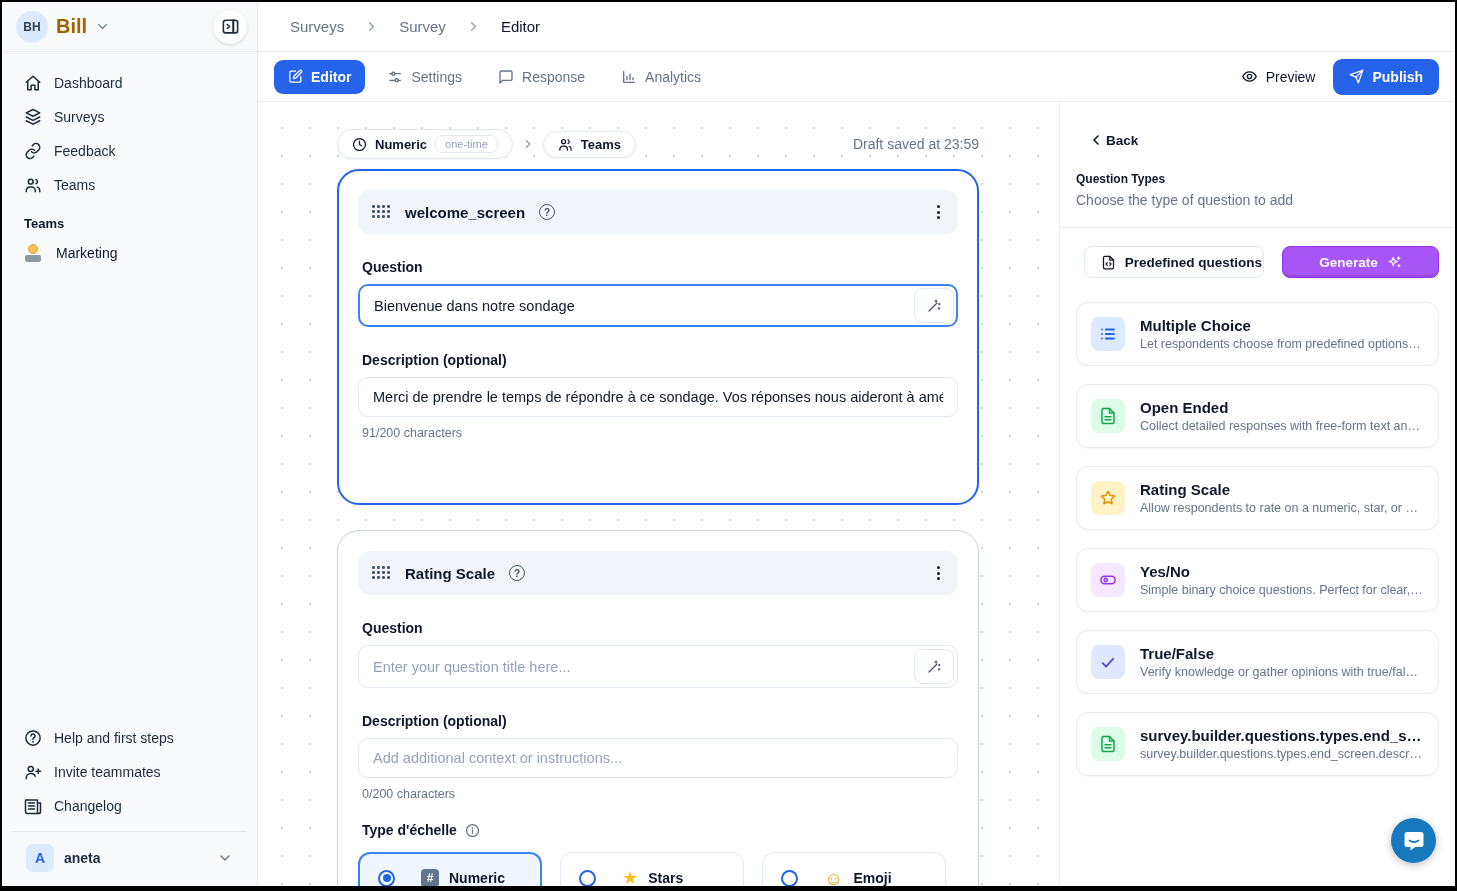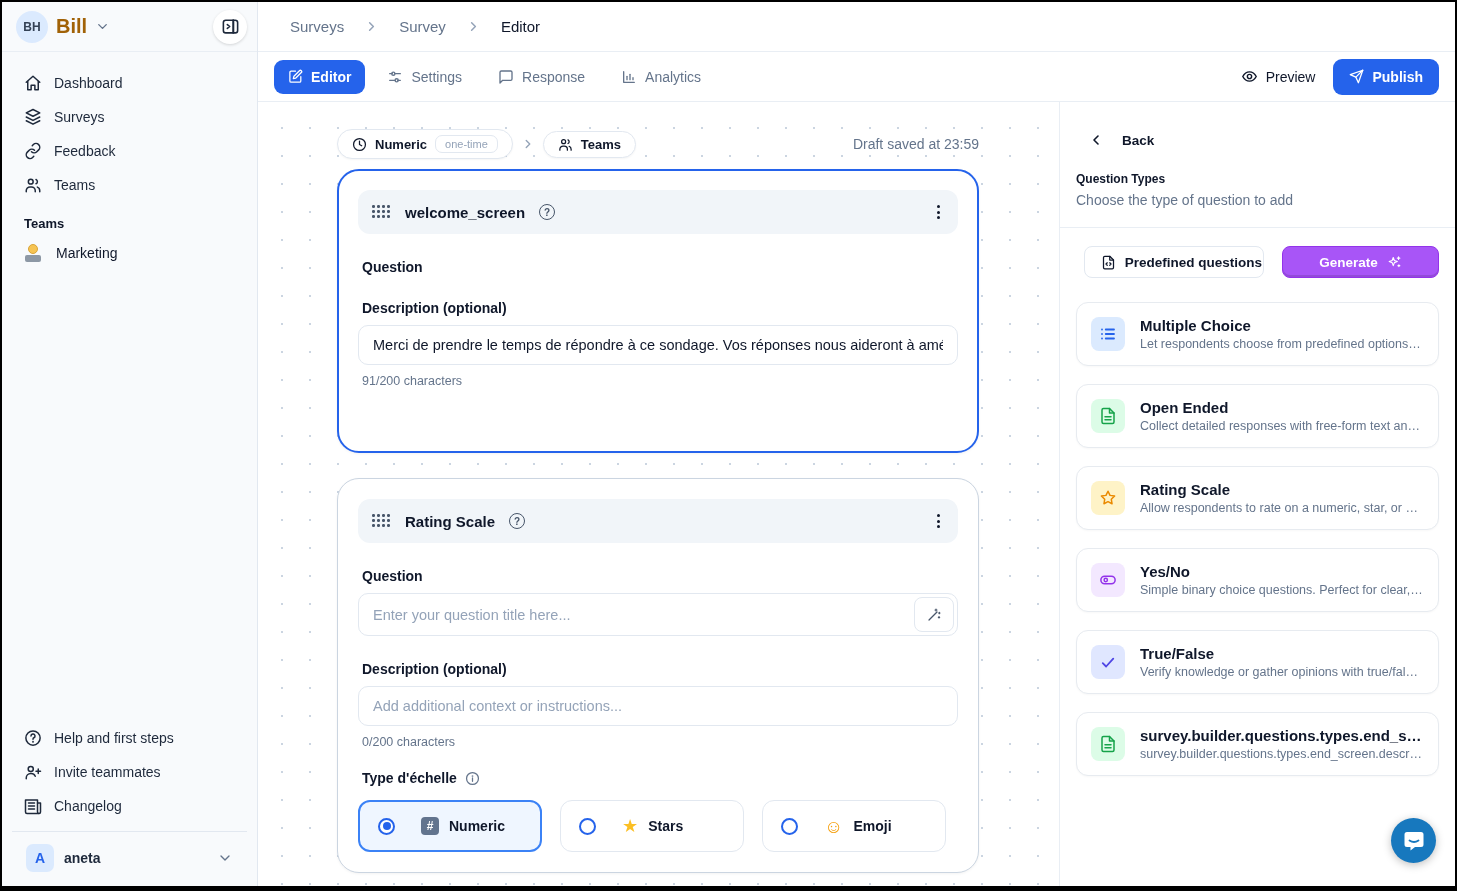--- a/index.html
+++ b/index.html
@@ -108,21 +108,21 @@
   .scale-ic { margin-left:16px; display:flex; align-items:center; }
   .keycap { width:18px; height:18px; background:#62748e; border-radius:4px; color:#fff; font-size:12px;
             font-weight:bold; display:flex; align-items:center; justify-content:center; }
   .star-glyph { color:#fbbf24; font-size:18px; line-height:1; }
   .smile-glyph { color:#f59e0b; font-size:19px; line-height:1; }
   .scale-label { font-size:14px; font-weight:600; color:#0f172a; }
 
   
   .panel { flex:1; background:#fff; border-left:1px solid #e9eef4; display:flex; flex-direction:column;
            overflow:hidden; }
-  .back-row { display:flex; align-items:center; gap:18px; padding:30px 16px 0 28px; cursor:pointer; }
+  .back-row { display:flex; align-items:center; gap:2px; padding:30px 16px 0 28px; cursor:pointer; }
   .back-label { font-size:13.5px; font-weight:700; color:#0f172a; }
   .panel-title { font-size:12px; font-weight:800; color:#0f172a; padding:24px 16px 0 16px; }
   .panel-sub { font-size:14px; color:#64748b; padding:6px 16px 0 16px; }
   .panel-divider { border-top:1px solid #e9eef4; margin-top:19px; }
   .panel-btns { display:flex; gap:18px; padding:18px 16px 0 24px; }
   .pre-btn { flex:1.05; height:32px; background:#fff; border:1px solid #e2e8f0; border-radius:8px;
              display:flex; align-items:center; justify-content:center; gap:9px; font-size:13.5px;
              font-weight:600; color:#0f172a; cursor:pointer; font-family:inherit;padding-left:15px; }
   .gen-btn { flex:1; height:32px; background:#a855f7; border:1px solid #9333ea; border-radius:8px;
              display:flex; align-items:center; justify-content:center; gap:9px; font-size:13.5px;
@@ -404,20 +404,31 @@
               </span>
             <span class="qcard-title">welcome_screen</span>
             <span class="help-circle">?</span>
             <span class="kebab">
                 <i></i>
                 <i></i>
                 <i></i>
               </span>
           </div>
           <div class="field-label">Question</div>
+          <div class="inp-wrap">
+            <input class="inp focus" value="Bienvenue dans notre sondage" style="">
+            <button class="wand-btn">
+              <svg width="16" height="16" viewBox="0 0 24 24" fill="none" stroke="currentColor" stroke-width="1.8" stroke-linecap="round" stroke-linejoin="round">
+                  <path d="m16.5 7.5-12 12"></path>
+                  <path d="M15 3v3M13.5 4.5h3"></path>
+                  <path d="M20 8v2M19 9h2"></path>
+                  <path d="M19.5 14.5v2M18.5 15.5h2"></path>
+                </svg>
+            </button>
+          </div>
           <div class="field-label">Description (optional)</div>
           <input class="inp plain" value="Merci de prendre le temps de répondre à ce sondage. Vos réponses nous aideront à améliorer" style="">
           <div class="char-count">91/200 characters</div>
           <div class="pad-bottom"></div>
         </div>
 
         <div class="qcard" style="margin-top:25px;">
           <div class="qcard-head">
             <span class="grip">
                 <i></i>

